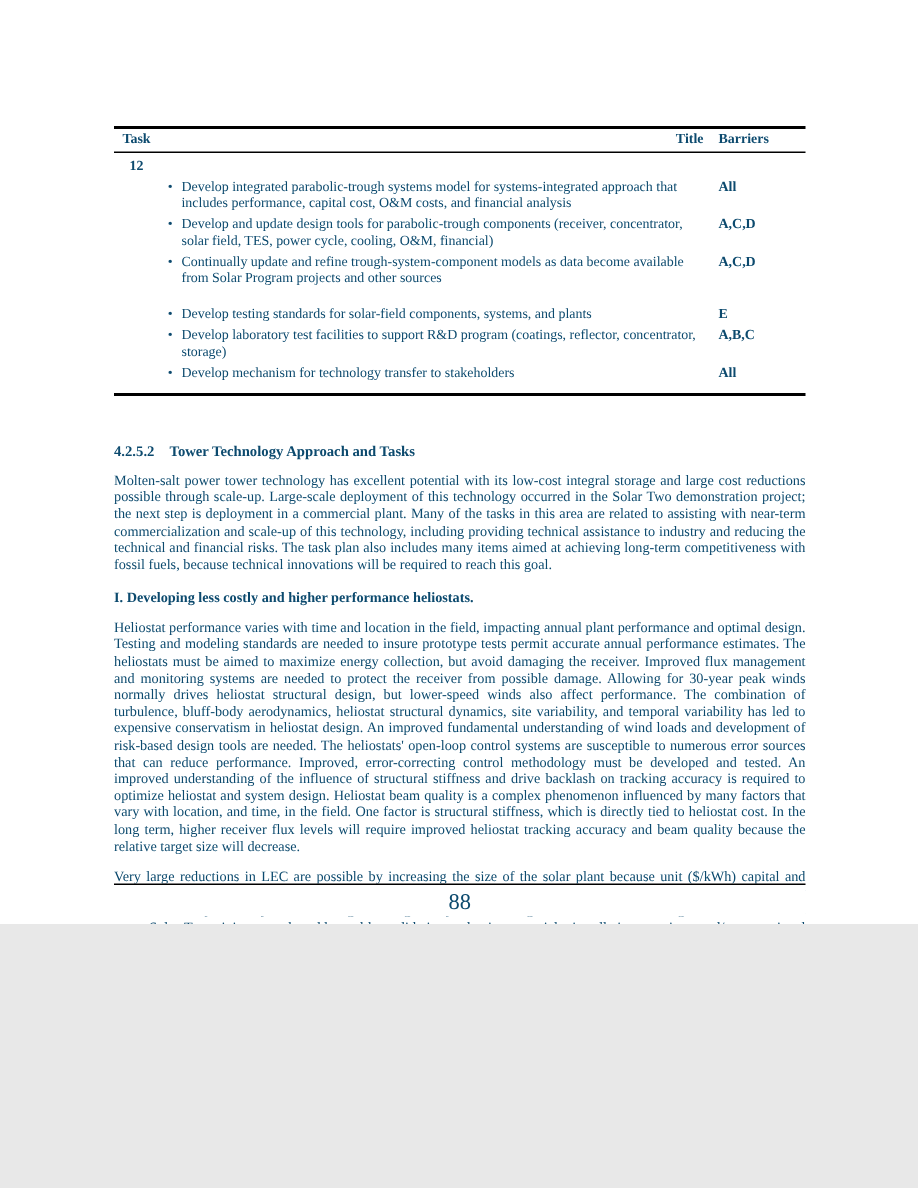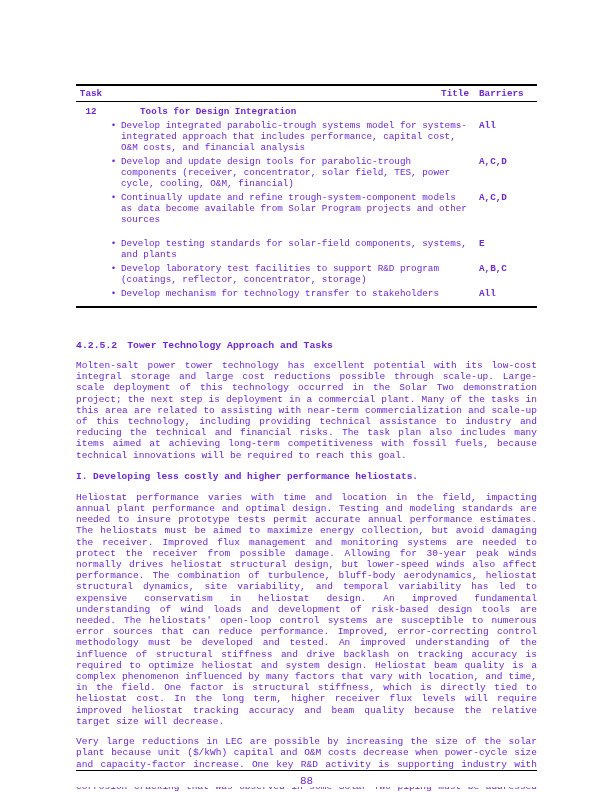--- a/index.html
+++ b/index.html
@@ -1,20 +1,20 @@
 <!DOCTYPE html>
 <html><head>
 <meta charset="utf-8">
 <style>
   * { box-sizing: border-box; }
   html, body { margin: 0; padding: 0; background: #e8e8e8; }
   .page {
-    width: 612px; height: 792px; margin: 0 auto; background: #ffffff;
-    position: relative; overflow: hidden; color: #6d28d9;
-    font-family: Liberation Mono, monospace;
+    width: 612px; height: 616px; margin: 0 auto; background: #ffffff;
+    position: relative; overflow: hidden; color: #0c4a6e;
+    font-family: Liberation Serif, serif;
   }
   .content { position: absolute; top: 84px; left: 76px; width: 461px; }
 
   
   .doc-table {
     border-top: 2px solid #000; border-bottom: 2px solid #000;
     padding-bottom: 7px; font-size: 9.3px; line-height: 11px;
   }
   .thead { display: flex; font-weight: bold; border-bottom: 1.5px solid #000; padding: 2px 0; }
   .row { display: flex; align-items: flex-start; }
@@ -34,39 +34,38 @@
   
   .section-heading { margin-top: 32px; font-weight: bold; font-size: 9.8px; }
   .section-heading .sec-num { margin-right: 10px; }
   .body-para { font-size: 9.5px; line-height: 11.2px; margin: 9px 0 0 0; text-align: justify; }
   .sub-heading { font-weight: bold; font-size: 9.5px; margin-top: 10px; line-height: 12px; }
 
   
   .footer { position: absolute; left: 76px; right: 75px; bottom: 5px; background: #fff; }
   .footer-rule { border-top: 1.5px solid #000; margin-bottom: 2px; }
   .footer-text { font-style: italic; font-weight: bold; font-size: 8px; }
-  .footer-page { text-align: center; font-size: 11px; margin-top: 4px; }
+  .footer-page { text-align: center; font-size: 15px; margin-top: 4px; }
 </style>
 </head>
 <body>
 
 <div class="page">
   <div class="content">
 
     <div class="doc-table">
       <div class="thead">
         <div class="col-task">Task</div>
         <div class="col-title th-center">Title</div>
         <div class="col-barriers">Barriers</div>
       </div>
       <div>
           <div class="task-group">
             <div class="row title-row">
               <div class="col-task">12</div>
-              <div class="col-title task-title">Tools for Design Integration</div>
               <div class="col-barriers"></div>
             </div>
             <div class="row item-row">
               <div class="col-task"></div>
               <div class="col-title item-cell">
                 <span class="bullet">•</span>
                 <span class="item-text">Develop integrated parabolic-trough systems model for systems-integrated approach that includes performance, capital cost, O&amp;M costs, and financial analysis</span>
               </div>
               <div class="col-barriers">All</div>
             </div>

